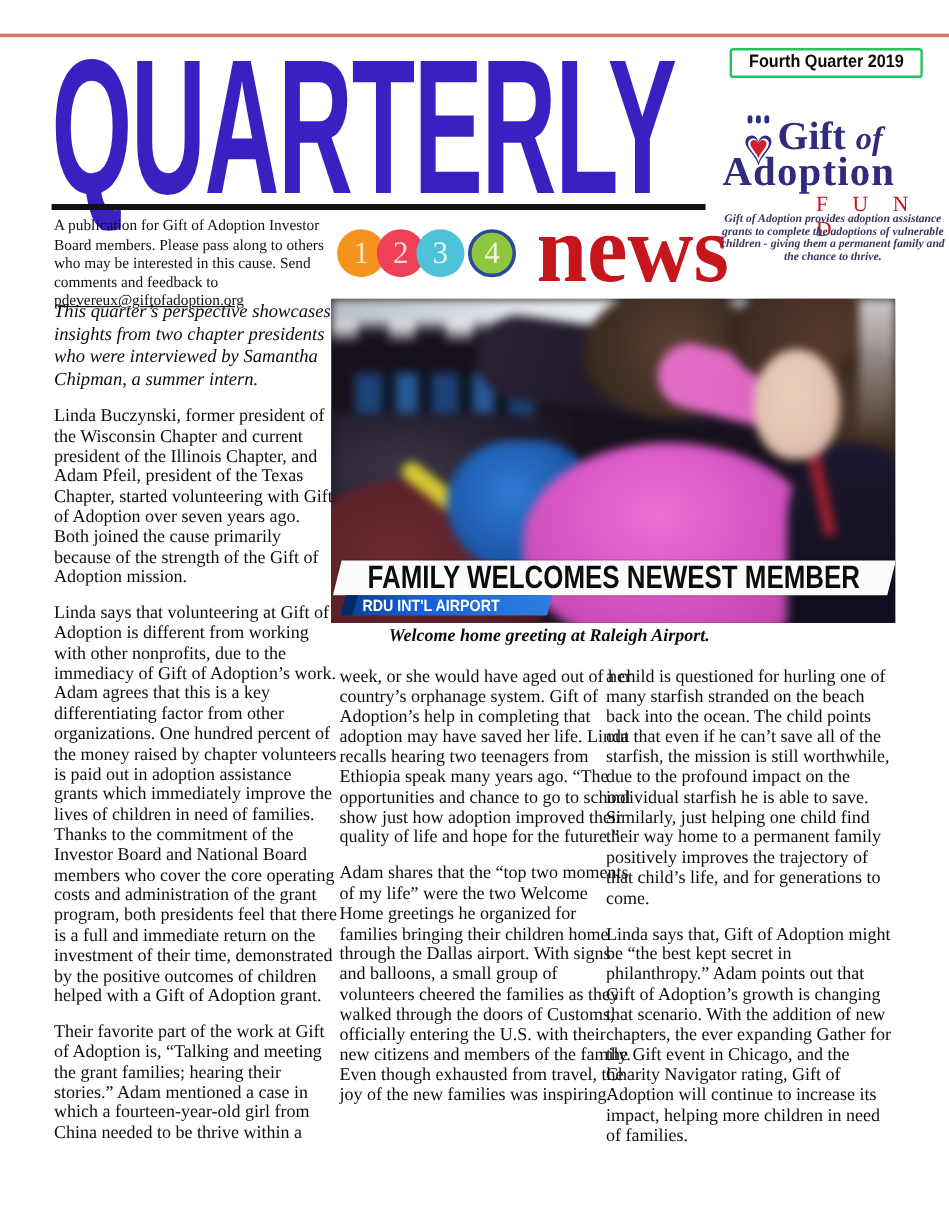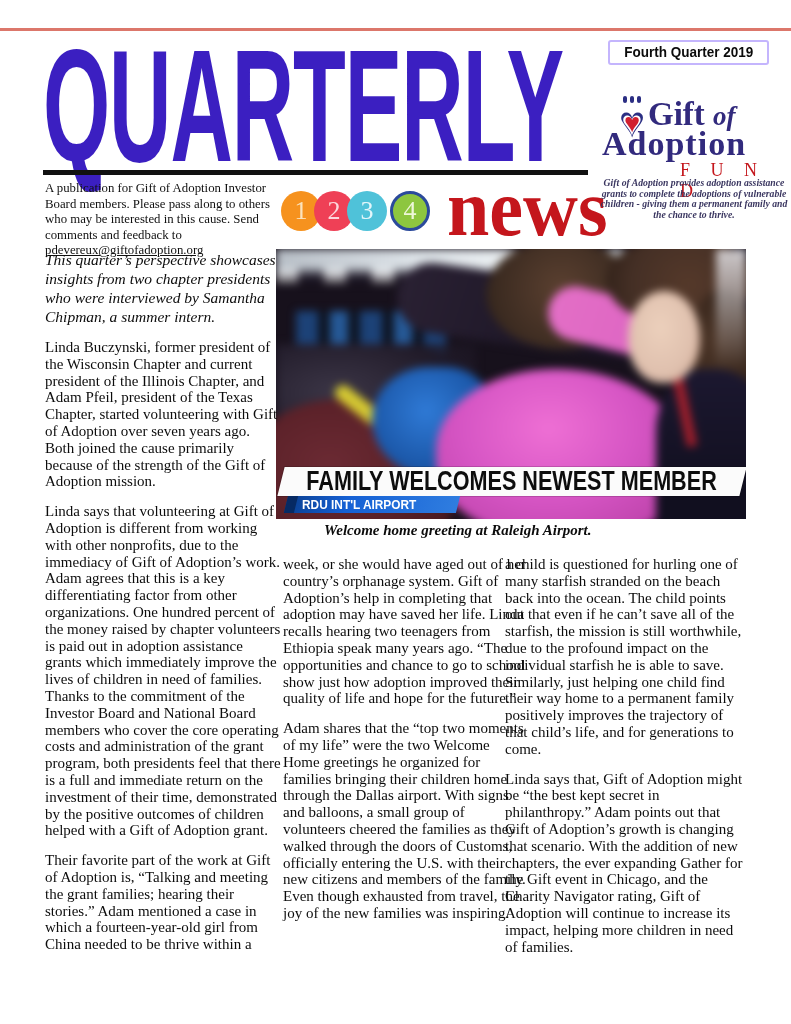--- a/index.html
+++ b/index.html
@@ -3,21 +3,21 @@
 <meta charset="utf-8">
 <style>
   html,body{margin:0;padding:0;background:#ffffff;}
   #page{position:relative;width:791px;height:1024px;background:#ffffff;overflow:hidden;
         font-family:"Liberation Serif", serif;color:#111;}
 
   
   .top-rule{position:absolute;left:0;top:28px;width:791px;height:3px;background:#d0493a;opacity:.75;}
 
   
-  .issue-box{position:absolute;top:40px;right:22px;border:2px solid #c4b5fd;border-radius:3px;
+  .issue-box{position:absolute;top:40px;right:22px;border:2px solid #22c55e;border-radius:3px;
              padding:1px 7px 2px;background:#fff;}
   .issue-box span{display:inline-block;font-family:"Liberation Sans",sans-serif;font-weight:bold;
              font-size:15px;color:#0b0b0b;transform:scaleX(.9);transform-origin:center;white-space:nowrap;}
 
   
   .mast-title{position:absolute;left:43px;top:26px;font-family:"Liberation Sans",sans-serif;
               font-weight:bold;font-size:160px;line-height:1;color:#3b1fc1;white-space:nowrap;
               transform:scaleX(.54);transform-origin:left top;letter-spacing:-2px;}
   .mast-rule{position:absolute;left:43px;top:170px;width:545px;height:5px;background:#111;}
 

